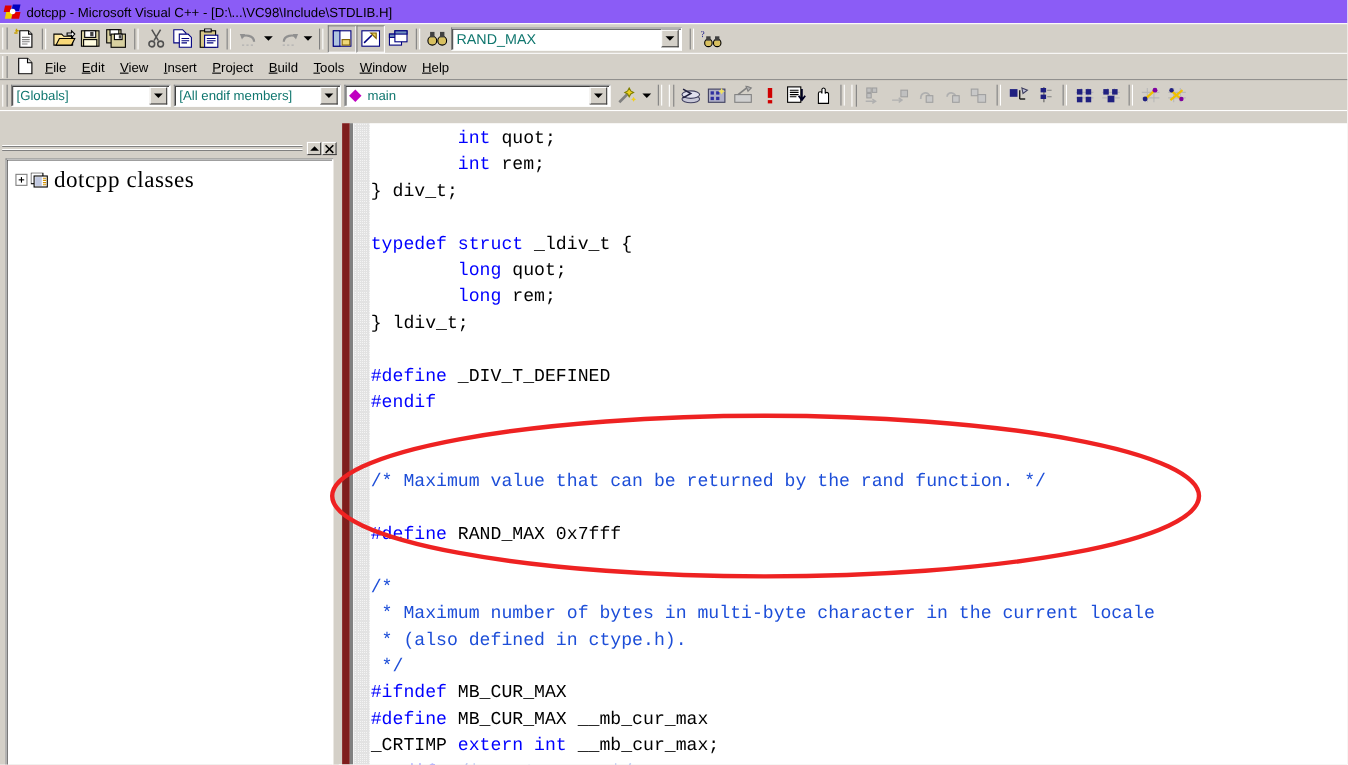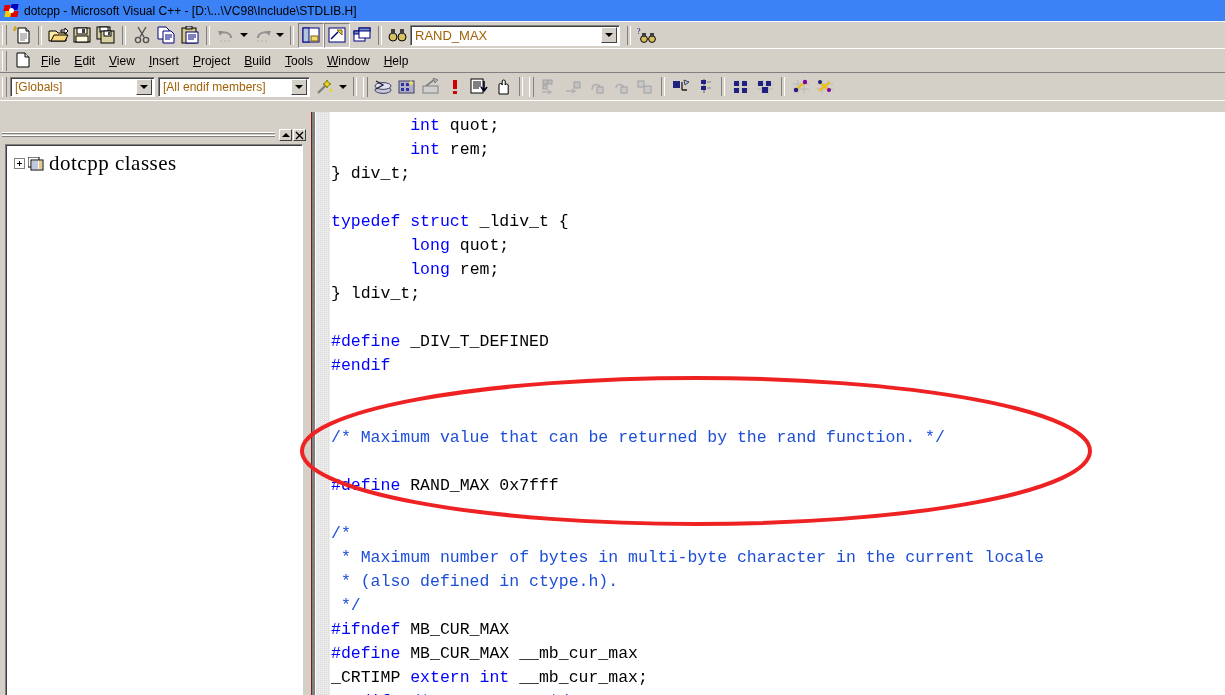--- a/index.html
+++ b/index.html
@@ -7,21 +7,21 @@
     width:1225px;height:695px;overflow:hidden;
     background:#ffffff;
     font-family:"Liberation Sans", sans-serif;
     font-size:12px;
     -webkit-font-smoothing:none;
   }
   .app{position:relative;width:1225px;height:695px;background:#d4d0c8;}
 
   
   .titlebar{
-    height:21px;background:#3b82f6;display:flex;align-items:center;
+    height:21px;background:#8b5cf6;display:flex;align-items:center;
     padding-left:4px;box-sizing:border-box;
   }
   .app-icon{
     width:15px;height:14px;margin-right:5px;position:relative;flex:none;
   }
   .app-icon i{position:absolute;display:block;}
   .app-icon .q1{left:0;top:1px;width:6px;height:6px;background:#e00000;transform:skewX(-12deg);}
   .app-icon .q2{left:7px;top:0px;width:7px;height:6px;background:#0000c0;transform:skewX(-12deg);}
   .app-icon .q3{left:1px;top:7px;width:6px;height:6px;background:#f0d000;transform:skewX(-12deg);}
   .app-icon .q4{left:7px;top:7px;width:7px;height:6px;background:#e00000;transform:skewX(-12deg);}
@@ -61,21 +61,21 @@
   .doc-icon{width:16px;height:17px;margin-left:6px;margin-right:2px;flex:none;}
 
   
   .combo{
     height:20px;background:#ffffff;display:flex;align-items:center;flex:none;
     border:1px solid #808080;border-right-color:#fff;border-bottom-color:#fff;
     box-shadow:inset 1px 1px 0 #404040;
     margin-right:3px;box-sizing:border-box;position:relative;
   }
   .combo .ctext{
-    padding-left:4px;font-size:12px;color:#a16207;white-space:nowrap;overflow:hidden;flex:1;
+    padding-left:4px;font-size:12px;color:#0f766e;white-space:nowrap;overflow:hidden;flex:1;
   }
   .combo .carrow{
     width:16px;height:16px;margin:0 2px 0 0;flex:none;
     background:#d4d0c8;border:1px solid #fff;border-right-color:#404040;border-bottom-color:#404040;
     display:flex;align-items:center;justify-content:center;box-sizing:border-box;
   }
   .tri-down{width:0;height:0;border-left:4px solid transparent;border-right:4px solid transparent;border-top:4px solid #000;}
   .diamond{
     width:8px;height:8px;background:#c000c0;margin-left:5px;margin-right:2px;flex:none;
     transform:rotate(45deg);
@@ -114,21 +114,21 @@
   .plusbox:before{left:2px;top:4px;width:5px;height:1px;}
   .plusbox:after{left:4px;top:2px;width:1px;height:5px;}
   .cls-icon{width:16px;height:14px;flex:none;margin-right:5px;}
   .tree-label{
     font-family:"Liberation Serif", serif;font-size:21px;color:#000;white-space:nowrap;letter-spacing:.5px;
   }
 
   
   .editor-wrap{
     position:absolute;left:311px;top:0;width:914px;height:583px;background:#fff;
-    border-left:1px solid #7f1d1d;box-sizing:border-box;
+    border-left:7px solid #7f1d1d;box-sizing:border-box;
   }
   .ed-left-border{position:absolute;left:0;top:0;width:3px;height:100%;background:#808080;}
   .gutter{
     position:absolute;left:4px;top:0;width:14px;height:100%;
     background-color:#f4f4f4;
     background-image:repeating-linear-gradient(0deg,#e2e2e2 0 1px,transparent 1px 2px),
                      repeating-linear-gradient(90deg,#e2e2e2 0 1px,transparent 1px 2px);
   }
   .code{
     position:absolute;left:19px;top:0;right:0;bottom:0;overflow:hidden;
@@ -337,20 +337,27 @@
         </span>
     </span>
 
     <span class="combo" style="width:152px">
       <span class="ctext">[All endif members]</span>
       <span class="carrow">
           <span class="tri-down"></span>
         </span>
     </span>
 
+    <span class="combo" style="width:242px">
+      <span class="diamond"></span>
+      <span class="ctext" style="padding-left:5px">main</span>
+      <span class="carrow">
+          <span class="tri-down"></span>
+        </span>
+    </span>
 
     <span class="tbtn">
       <svg width="18" height="16" viewBox="0 0 18 16">
         <path d="M2 14 L12 4" stroke="#808080" stroke-width="2.4"></path>
         <path d="M11 1 l1.4 2.6 L15 5 l-2.6 1.4 L11 9 l-1.4 -2.6 L7 5 l2.6 -1.4 z" fill="#f0d020" stroke="#808000"></path>
         <path d="M15 9 l.8 1.5 1.5 .8 -1.5 .8 -.8 1.5 -.8 -1.5 -1.5 -.8 1.5 -.8 z" fill="#f0d020"></path>
       </svg>
     </span>
     <span class="tbtn" style="width:12px">
       <span class="tri-down"></span>

